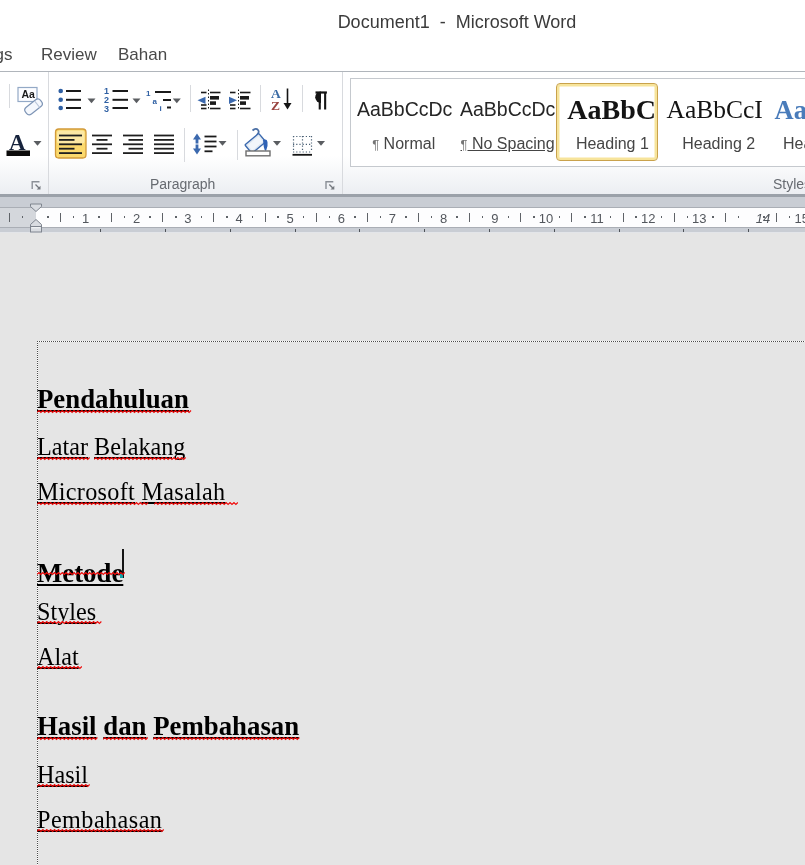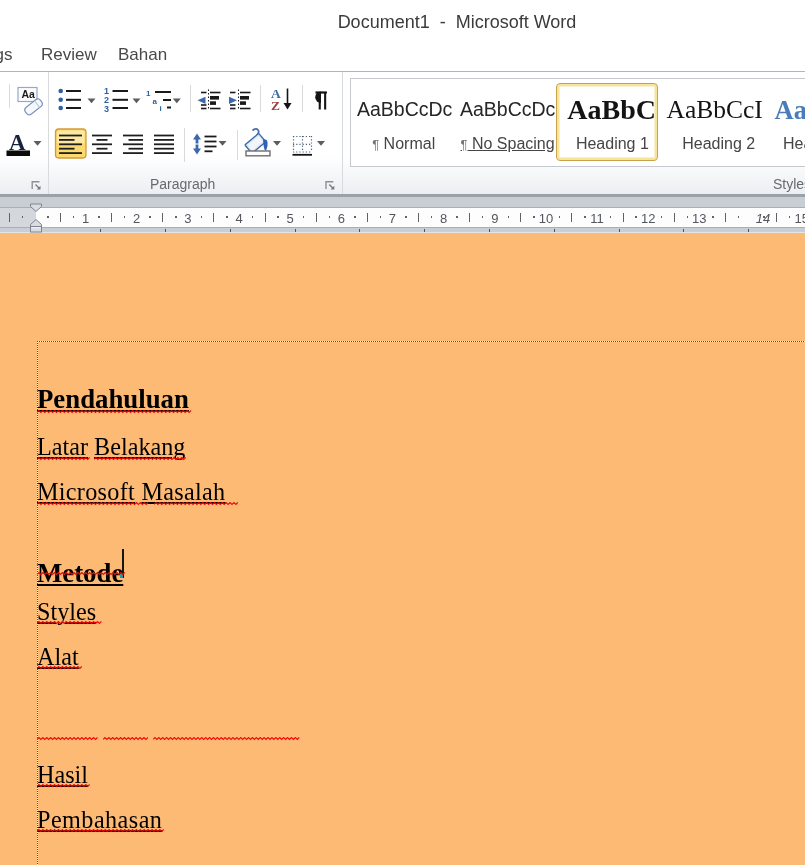--- a/index.html
+++ b/index.html
@@ -32,21 +32,21 @@
   
   #rulerzone { left:0; top:197px; width:805px; height:36px; background:#c9cdd4; }
   #rulerbar { position:absolute; left:0; top:9.5px; width:805px; height:21px; background:#fdfdfe;
     border-top:1px solid #aaaeb5; border-bottom:1px solid #aaaeb5; }
   #rulermargin { position:absolute; left:0; top:0; width:36px; height:19px; background:#d4d7dc; }
   .tick { position:absolute; background:#5f6368; }
   .rnum { position:absolute; top:3px; width:20px; text-align:center; font-size:13px; color:#53575d; }
   #belowruler { position:absolute; left:0; top:30.5px; width:805px; height:5px; background:#c9cdd4; border-bottom:1px solid #e3e5e9;}
 
   
-  #doc { left:0; top:233px; width:805px; height:632px; background:#fdba74; }
+  #doc { left:0; top:233px; width:805px; height:632px; background:#e5e5e5; }
   #pagetop { position:absolute; left:37px; top:108px; width:768px; height:1px;
     background:repeating-linear-gradient(90deg,#4b4b4b 0 1px,#ffffff 1px 2px); }
   #pageleft { position:absolute; left:37px; top:108px; width:1px; height:524px;
     background:repeating-linear-gradient(180deg,#4b4b4b 0 1px,#ffffff 1px 2px); }
   .line { position:absolute; left:37px; font-family:"Liberation Serif",serif; font-size:24.2px;
     line-height:1; white-space:nowrap; color:#000; }
   .h1 { font-size:26.8px; font-weight:bold; }
   .sq { text-decoration:none; }
   .sq > u { text-decoration:underline; text-decoration-color:#000; text-decoration-thickness:1.5px;
     text-underline-offset:2px; }
@@ -360,20 +360,21 @@
     <div id="pagetop"></div>
     <div id="pageleft"></div>
     <div class="line h1" style="top:152.5px;"><span class="sq"><u>Pendahuluan</u></span></div>
     <div class="line" style="top:202px;"><span class="sq"><u>Latar</u></span> <span class="sq"><u>Belakang</u></span></div>
     <div class="line" style="top:247px; letter-spacing:0.3px;"><span class="sq"><u>Microsoft</u></span> <span class="sq"><u>Masalah</u></span></div>
     <div class="line h1" style="top:327px;"><span class="sq"><u>Metode</u></span></div>
     <div id="caret"></div>
       <div style="position:absolute;left:119.5px;top:341px;width:3px;height:3.5px;background:#12a3a8;"></div>
     <div class="line" style="top:366.5px;"><span class="sq"><u>Styles</u></span></div>
     <div class="line" style="top:411.5px;"><span class="sq"><u>Alat</u></span></div>
+    <div class="line h1" style="top:480px;"><span class="sq"><u>Hasil</u></span> <span class="sq"><u>dan</u></span> <span class="sq"><u>Pembahasan</u></span></div>
     <div class="line" style="top:529.5px;"><span class="sq"><u>Hasil</u></span></div>
     <div class="line" style="top:574.5px; letter-spacing:0.45px;"><span class="sq"><u>Pembahasan</u></span></div>
   <svg width="157" height="5" class="zz" style="left: 37px; top: 176.545px;">
         <polyline points="0,2.4 1.95,0.5 3.9,2.4 5.85,0.5 7.8,2.4 9.75,0.5 11.7,2.4 13.649999999999999,0.5 15.6,2.4 17.55,0.5 19.5,2.4 21.45,0.5 23.4,2.4 25.349999999999998,0.5 27.299999999999997,2.4 29.249999999999996,0.5 31.199999999999996,2.4 33.15,0.5 35.099999999999994,2.4 37.05,0.5 38.99999999999999,2.4 40.949999999999996,0.5 42.89999999999999,2.4 44.849999999999994,0.5 46.79999999999999,2.4 48.74999999999999,0.5 50.69999999999999,2.4 52.64999999999999,0.5 54.59999999999999,2.4 56.54999999999999,0.5 58.499999999999986,2.4 60.44999999999999,0.5 62.399999999999984,2.4 64.34999999999998,0.5 66.29999999999998,2.4 68.24999999999999,0.5 70.19999999999999,2.4 72.14999999999999,0.5 74.1,2.4 76.05,0.5 78,2.4 79.95,0.5 81.9,2.4 83.85000000000001,0.5 85.80000000000001,2.4 87.75000000000001,0.5 89.70000000000002,2.4 91.65000000000002,0.5 93.60000000000002,2.4 95.55000000000003,0.5 97.50000000000003,2.4 99.45000000000003,0.5 101.40000000000003,2.4 103.35000000000004,0.5 105.30000000000004,2.4 107.25000000000004,0.5 109.20000000000005,2.4 111.15000000000005,0.5 113.10000000000005,2.4 115.05000000000005,0.5 117.00000000000006,2.4 118.95000000000006,0.5 120.90000000000006,2.4 122.85000000000007,0.5 124.80000000000007,2.4 126.75000000000007,0.5 128.70000000000007,2.4 130.65000000000006,0.5 132.60000000000008,2.4 134.55000000000007,0.5 136.50000000000009,2.4 138.45000000000007,0.5 140.4000000000001,2.4 142.35000000000008,0.5 144.3000000000001,2.4 146.25000000000009,0.5 148.2000000000001,2.4 150.1500000000001,0.5 152.1000000000001,2.4 154.0500000000001,0.5" fill="none" stroke="#f00a0a" stroke-width="1.1"></polyline>
       </svg>
       <svg width="56" height="5" class="zz" style="left: 37px; top: 223.868px;">
         <polyline points="0,2.4 1.95,0.5 3.9,2.4 5.85,0.5 7.8,2.4 9.75,0.5 11.7,2.4 13.649999999999999,0.5 15.6,2.4 17.55,0.5 19.5,2.4 21.45,0.5 23.4,2.4 25.349999999999998,0.5 27.299999999999997,2.4 29.249999999999996,0.5 31.199999999999996,2.4 33.15,0.5 35.099999999999994,2.4 37.05,0.5 38.99999999999999,2.4 40.949999999999996,0.5 42.89999999999999,2.4 44.849999999999994,0.5 46.79999999999999,2.4 48.74999999999999,0.5 50.69999999999999,2.4 52.64999999999999,0.5" fill="none" stroke="#f00a0a" stroke-width="1.1"></polyline>
       </svg>
       <svg width="96" height="5" class="zz" style="left: 94.0781px; top: 223.868px;">
         <polyline points="0,2.4 1.95,0.5 3.9,2.4 5.85,0.5 7.8,2.4 9.75,0.5 11.7,2.4 13.649999999999999,0.5 15.6,2.4 17.55,0.5 19.5,2.4 21.45,0.5 23.4,2.4 25.349999999999998,0.5 27.299999999999997,2.4 29.249999999999996,0.5 31.199999999999996,2.4 33.15,0.5 35.099999999999994,2.4 37.05,0.5 38.99999999999999,2.4 40.949999999999996,0.5 42.89999999999999,2.4 44.849999999999994,0.5 46.79999999999999,2.4 48.74999999999999,0.5 50.69999999999999,2.4 52.64999999999999,0.5 54.59999999999999,2.4 56.54999999999999,0.5 58.499999999999986,2.4 60.44999999999999,0.5 62.399999999999984,2.4 64.34999999999998,0.5 66.29999999999998,2.4 68.24999999999999,0.5 70.19999999999999,2.4 72.14999999999999,0.5 74.1,2.4 76.05,0.5 78,2.4 79.95,0.5 81.9,2.4 83.85000000000001,0.5 85.80000000000001,2.4 87.75000000000001,0.5 89.70000000000002,2.4 91.65000000000002,0.5" fill="none" stroke="#f00a0a" stroke-width="1.1"></polyline>

